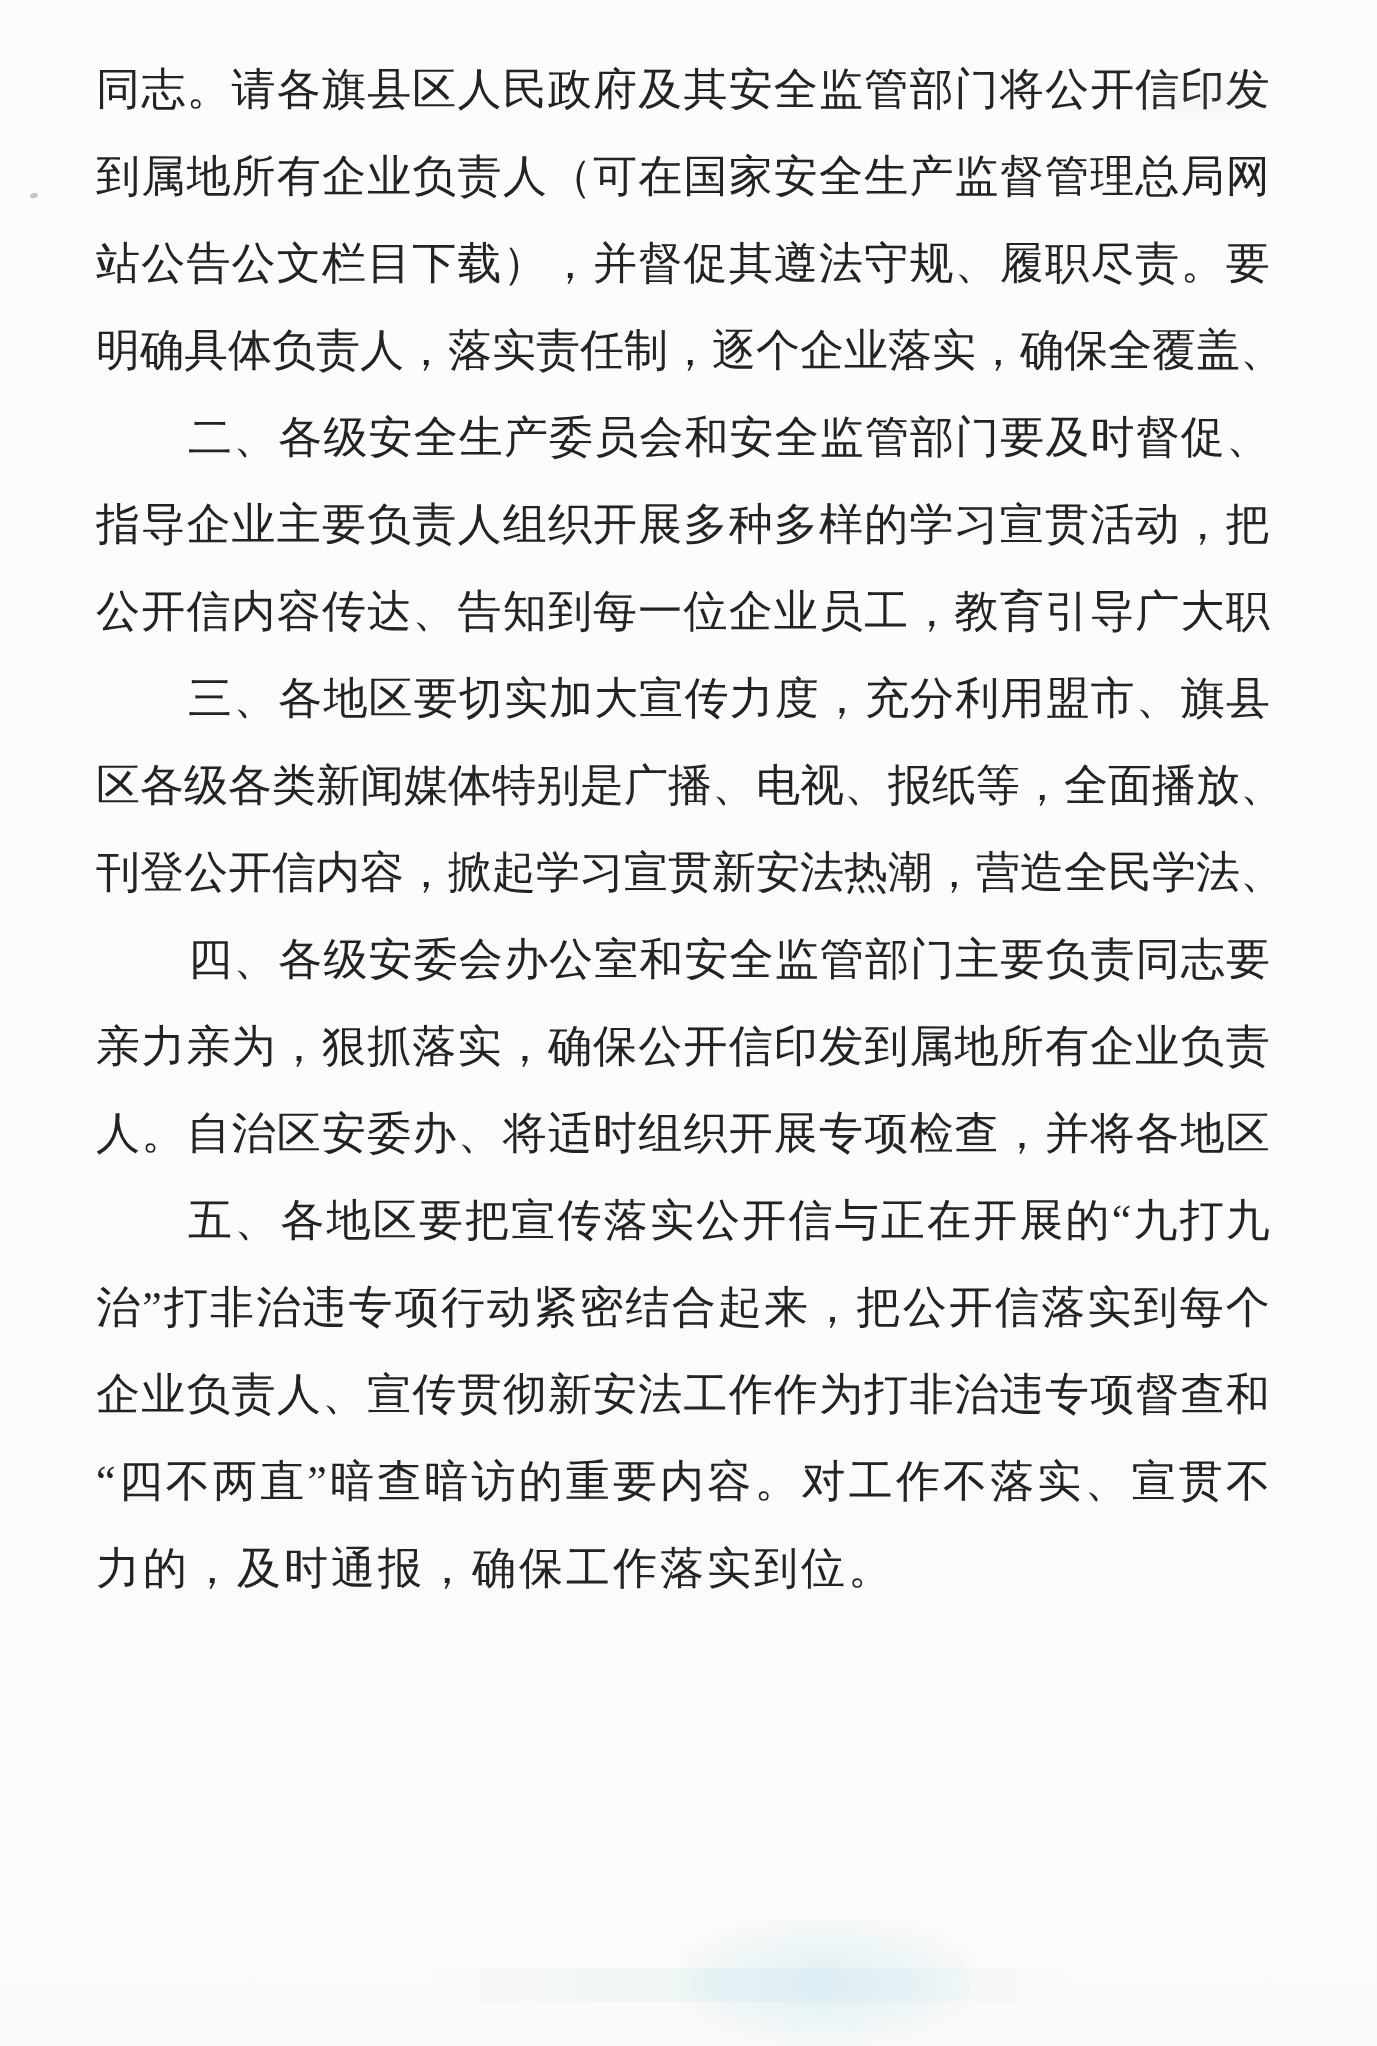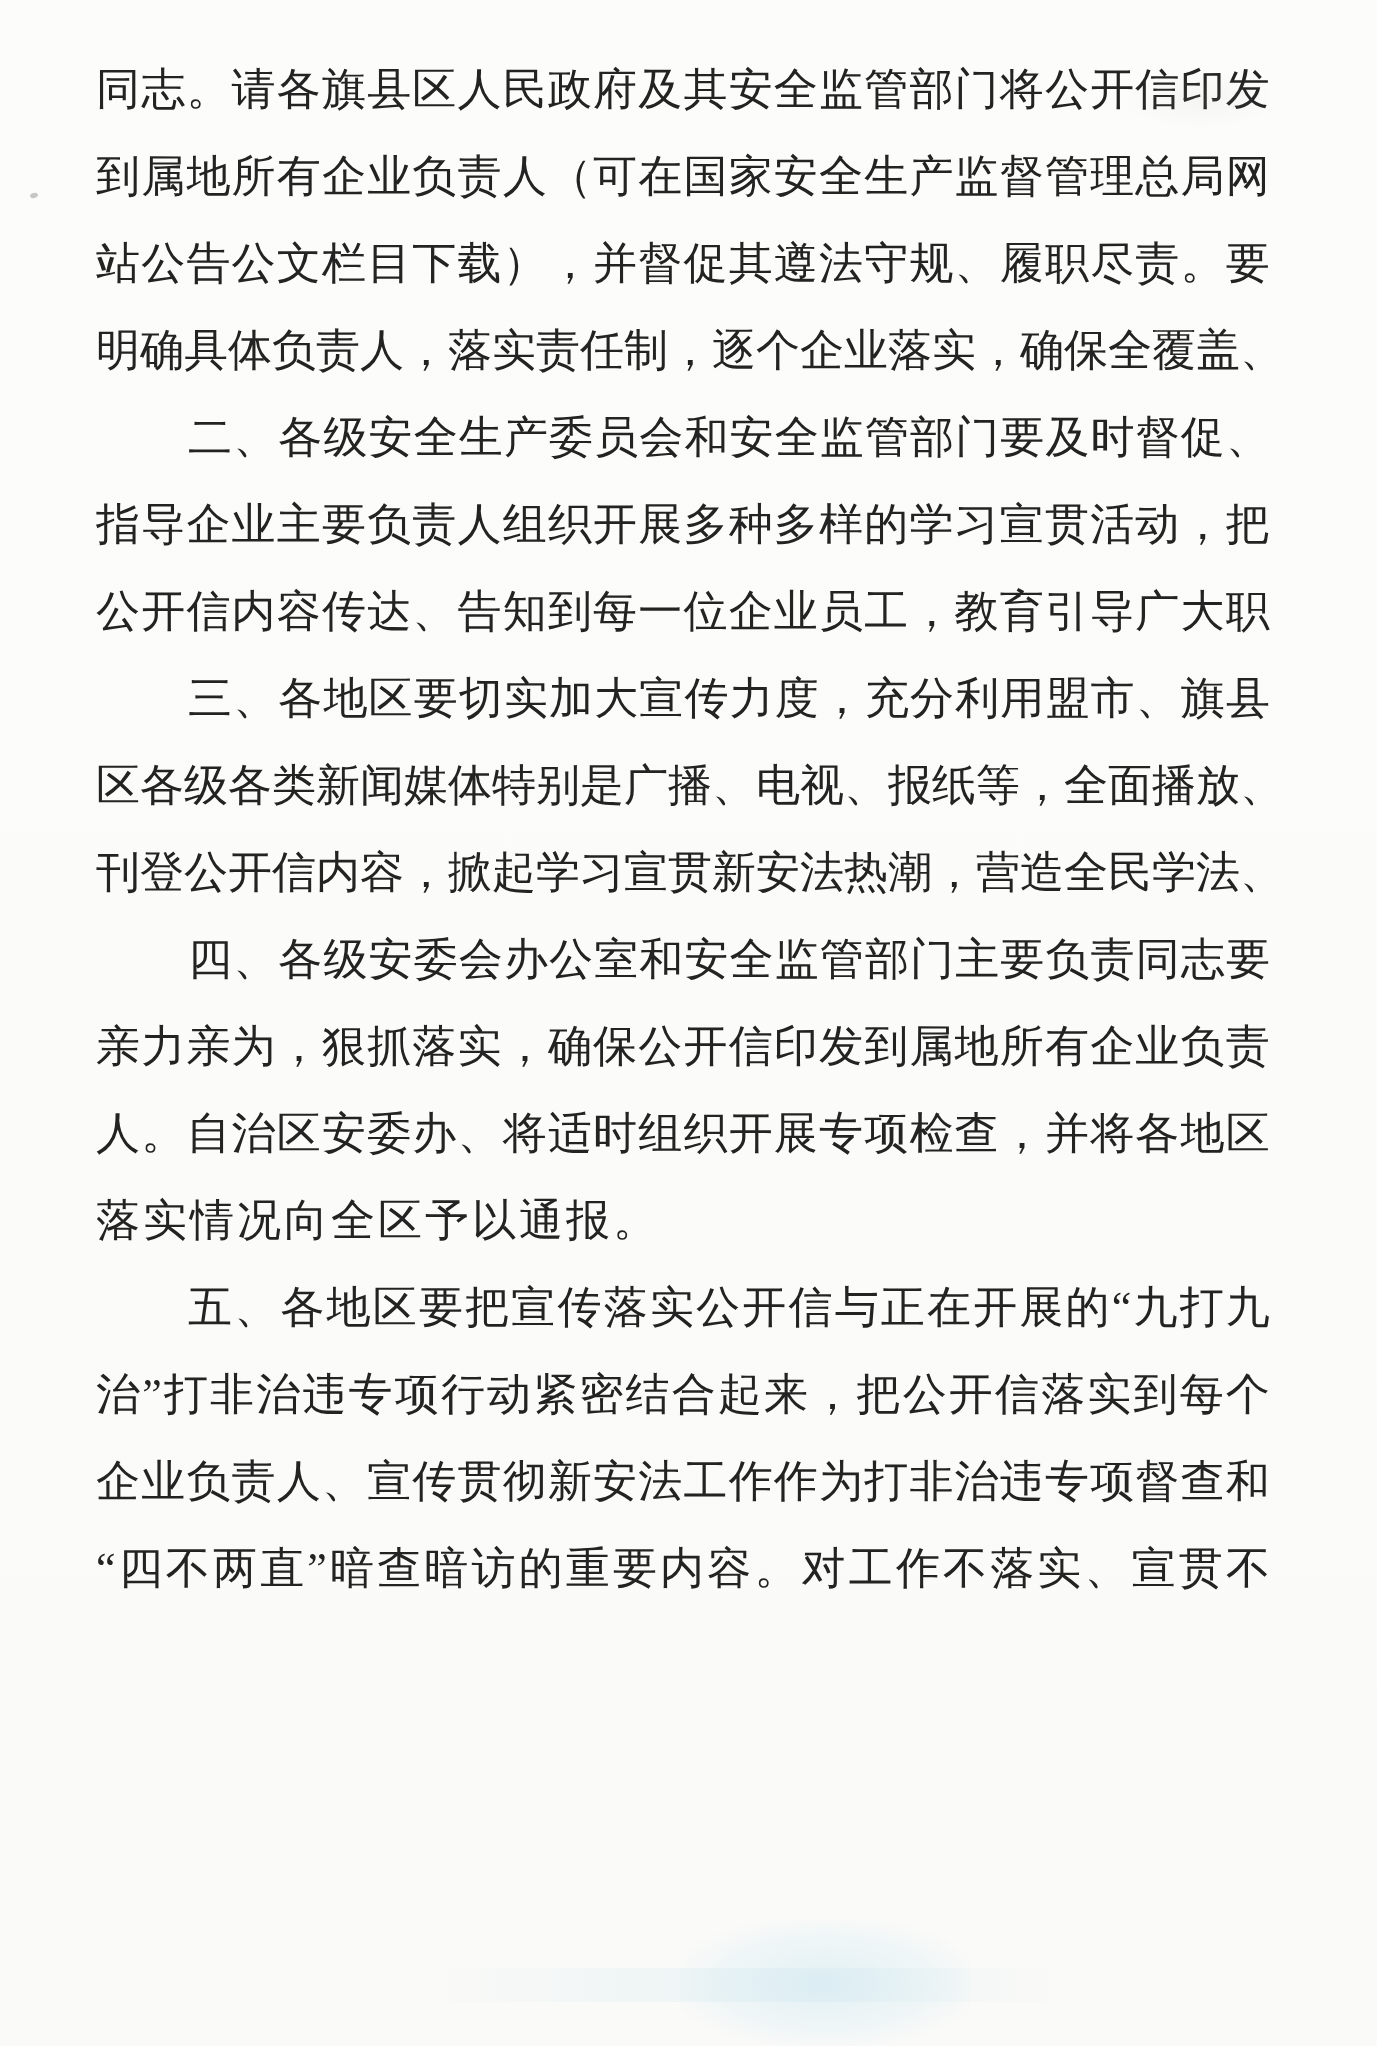--- a/index.html
+++ b/index.html
@@ -438,21 +438,20 @@
         <span>项</span>
         <span>检</span>
         <span>查</span>
         <span>，</span>
         <span>并</span>
         <span>将</span>
         <span>各</span>
         <span>地</span>
         <span>区</span>
       </div>
-      <div class="line plain">落实情况向全区予以通报。</div>
       <div class="line justify indent">
         <span>五</span>
         <span>、</span>
         <span>各</span>
         <span>地</span>
         <span>区</span>
         <span>要</span>
         <span>把</span>
         <span>宣</span>
         <span>传</span>
@@ -549,19 +548,20 @@
         <span>工</span>
         <span>作</span>
         <span>不</span>
         <span>落</span>
         <span>实</span>
         <span>、</span>
         <span>宣</span>
         <span>贯</span>
         <span>不</span>
       </div>
+      <div class="line plain">力的，及时通报，确保工作落实到位。</div>
     </div>
 
   <div class="speck"></div>
   <div class="smudge-top"></div>
   <div class="watermark-streak"></div>
   <div class="watermark-blob"></div>
 </div>
 
 </body></html>

